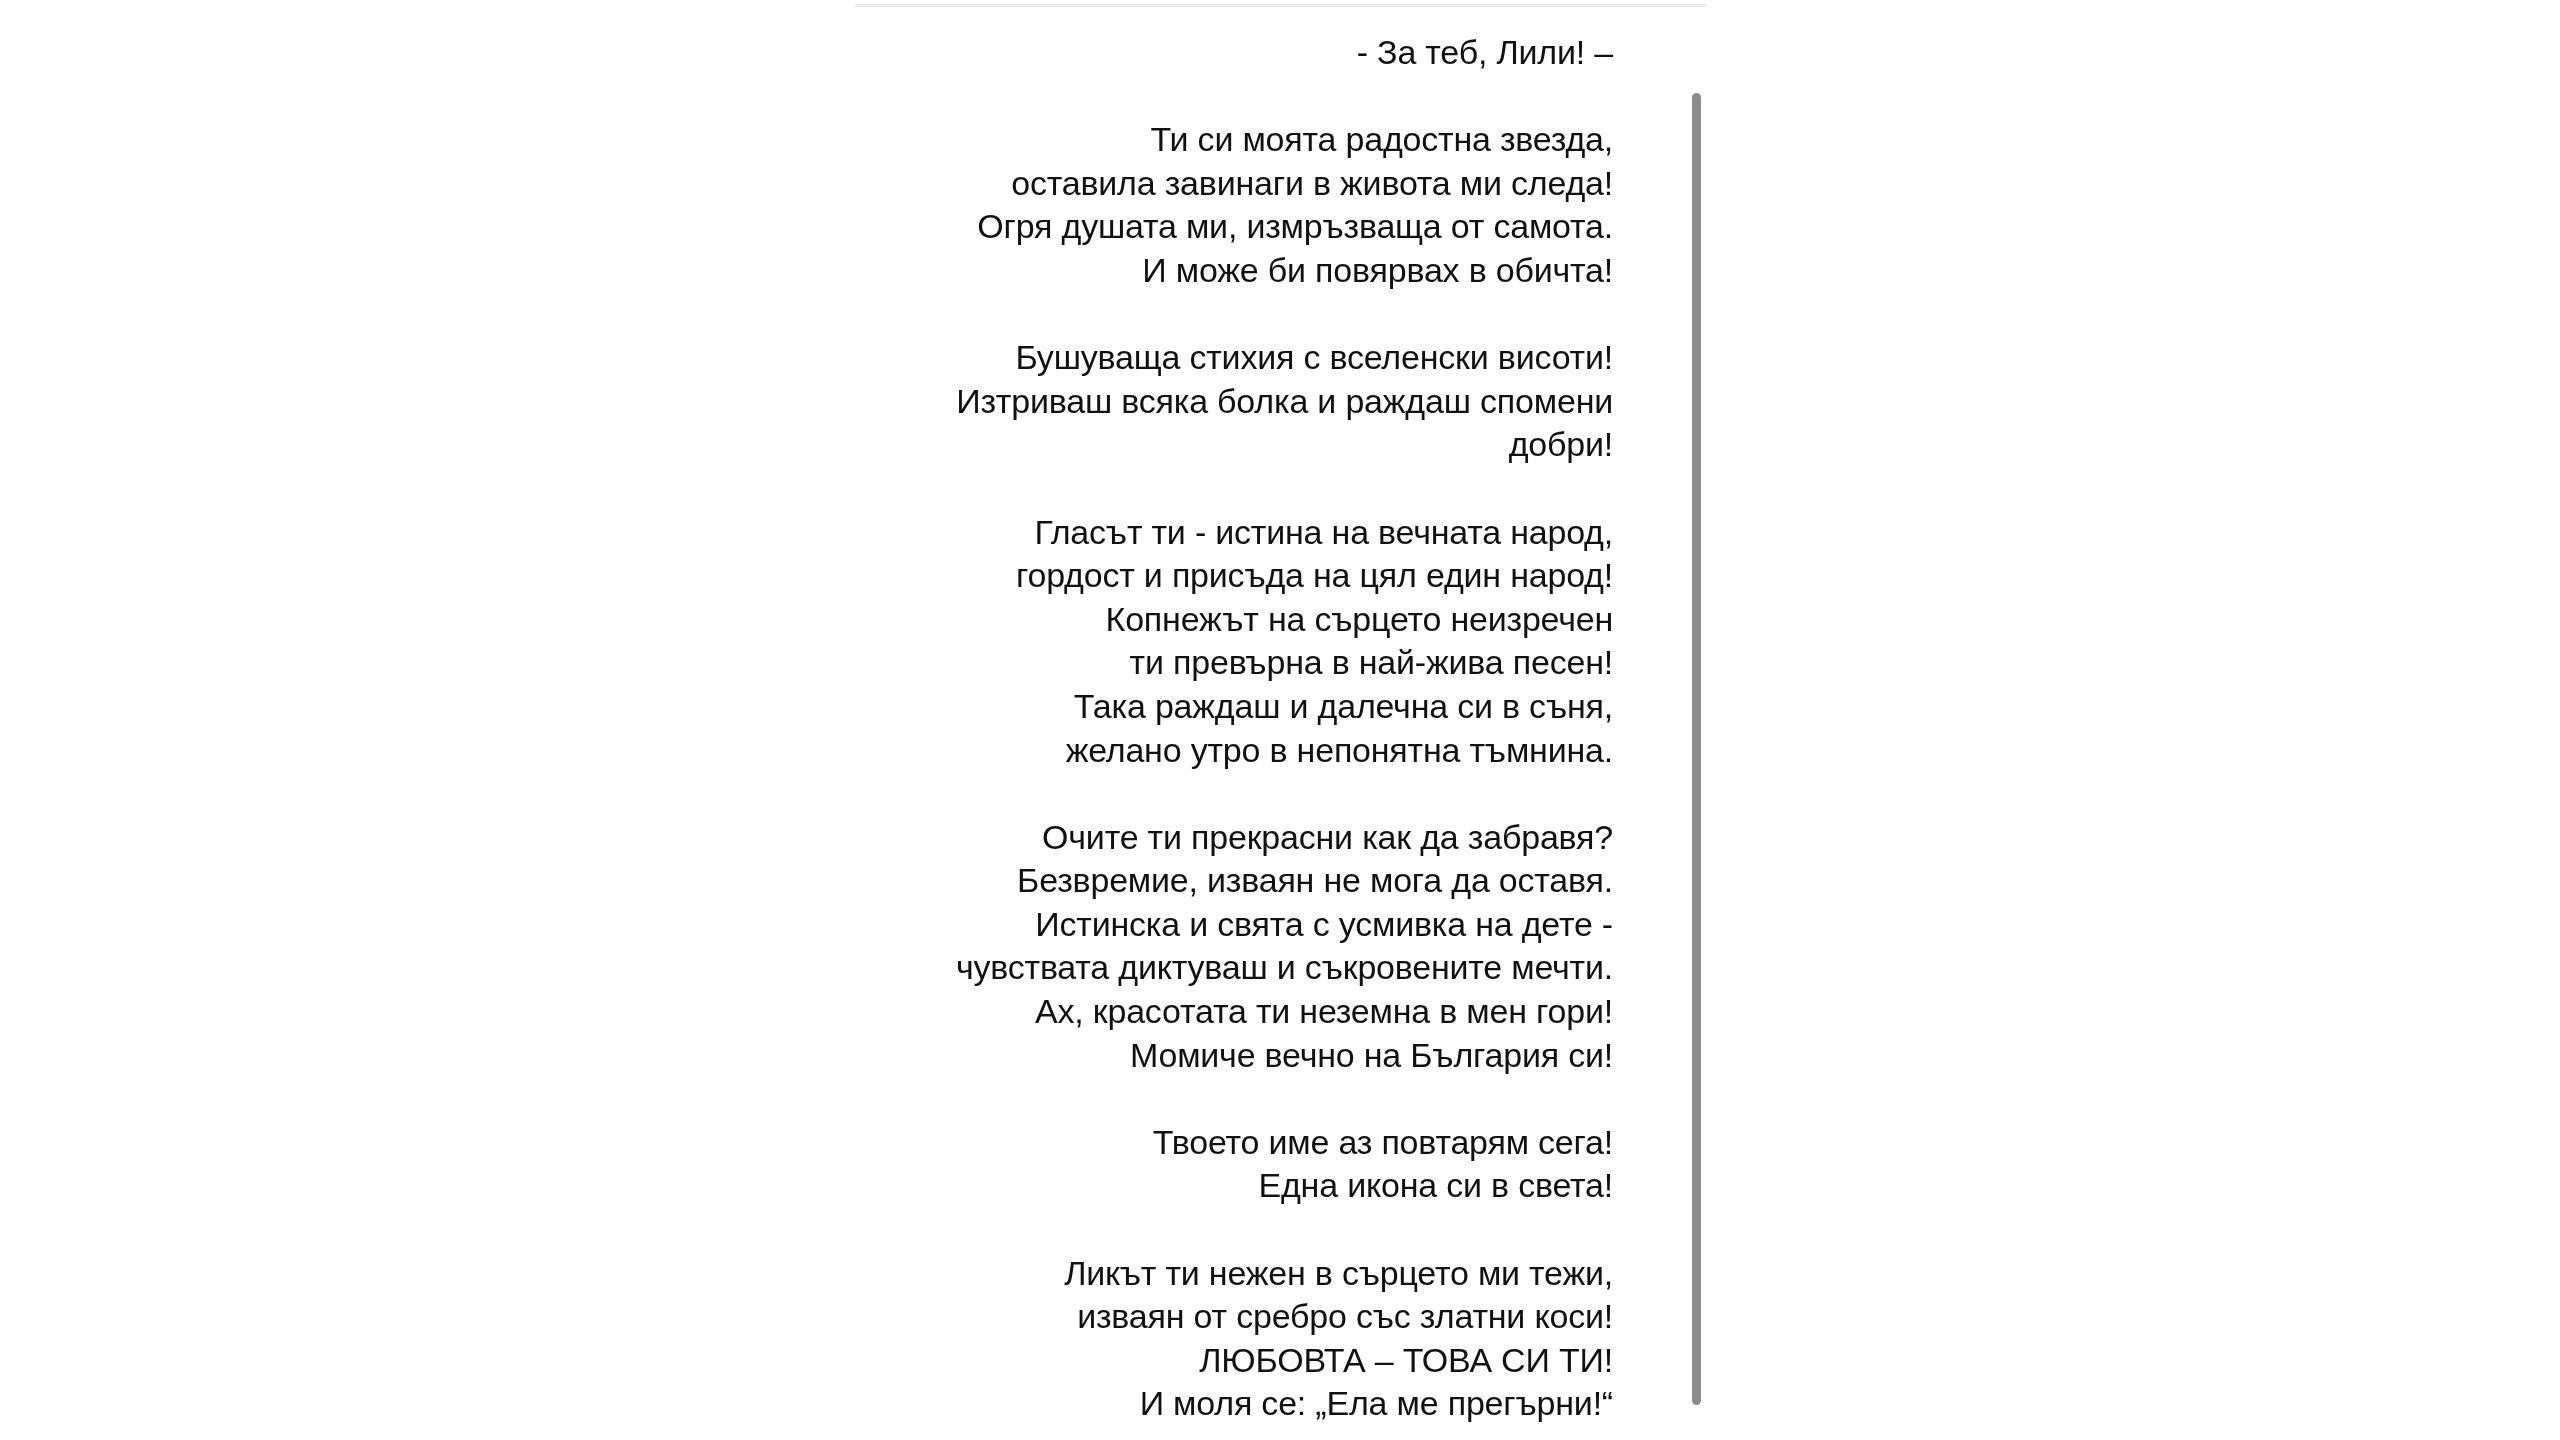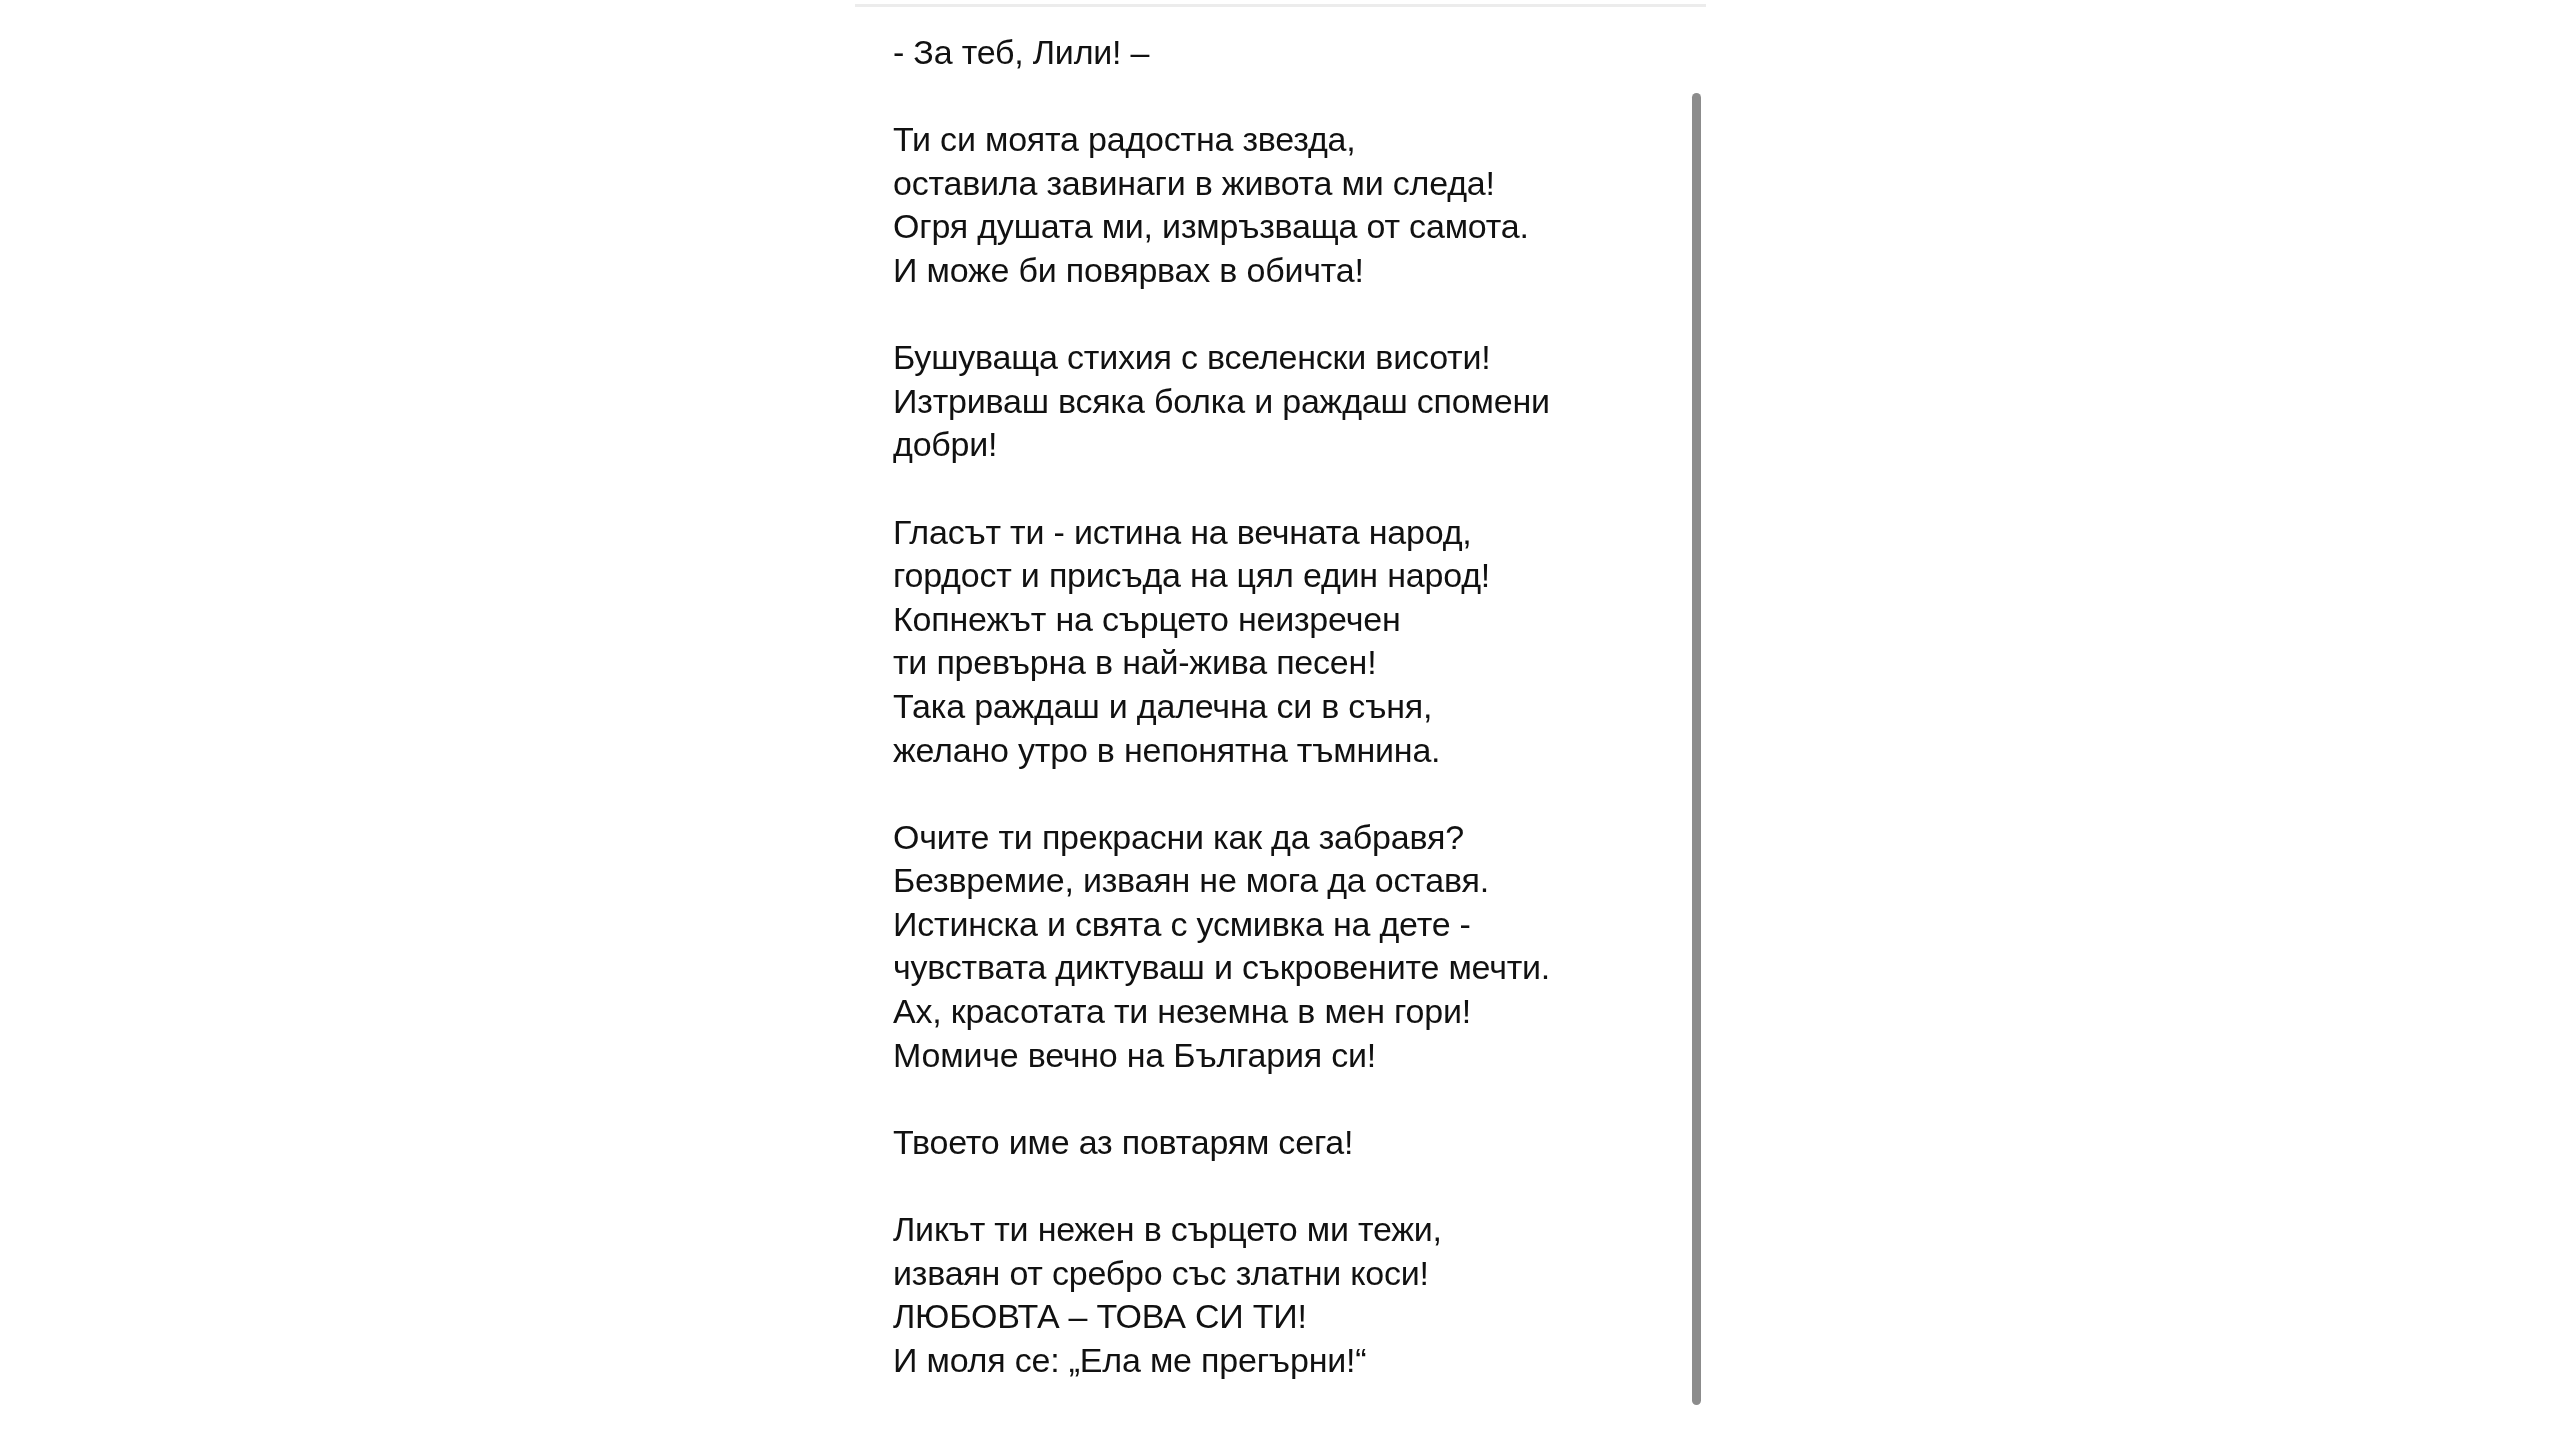--- a/index.html
+++ b/index.html
@@ -16,20 +16,21 @@
       height: 1440px;
       background: #ffffff;
     }
     .panel {
       position: absolute;
       left: 855px;
       top: 0;
       width: 851px;
       height: 1440px;
       background: #ffffff;
+      text-align: right;
     }
     .panel-top-border {
       position: absolute;
       left: 0;
       top: 4px;
       width: 851px;
       height: 3px;
       background: #ececec;
     }
     .poem {
@@ -86,20 +87,21 @@
       <span class="line">желано утро в непонятна тъмнина.</span>
       <span class="line"></span>
       <span class="line">Очите ти прекрасни как да забравя?</span>
       <span class="line">Безвремие, изваян не мога да оставя.</span>
       <span class="line">Истинска и свята с усмивка на дете -</span>
       <span class="line">чувствата диктуваш и съкровените мечти.</span>
       <span class="line">Ах, красотата ти неземна в мен гори!</span>
       <span class="line">Момиче вечно на България си!</span>
       <span class="line"></span>
       <span class="line">Твоето име аз повтарям сега!</span>
+      <span class="line">Една икона си в света!</span>
       <span class="line"></span>
       <span class="line">Ликът ти нежен в сърцето ми тежи,</span>
       <span class="line">изваян от сребро със златни коси!</span>
       <span class="line">ЛЮБОВТА – ТОВА СИ ТИ!</span>
       <span class="line">И моля се: „Ела ме прегърни!“</span>
     </div>
 
     <div class="scrollbar"></div>
   </div>
 </div>

